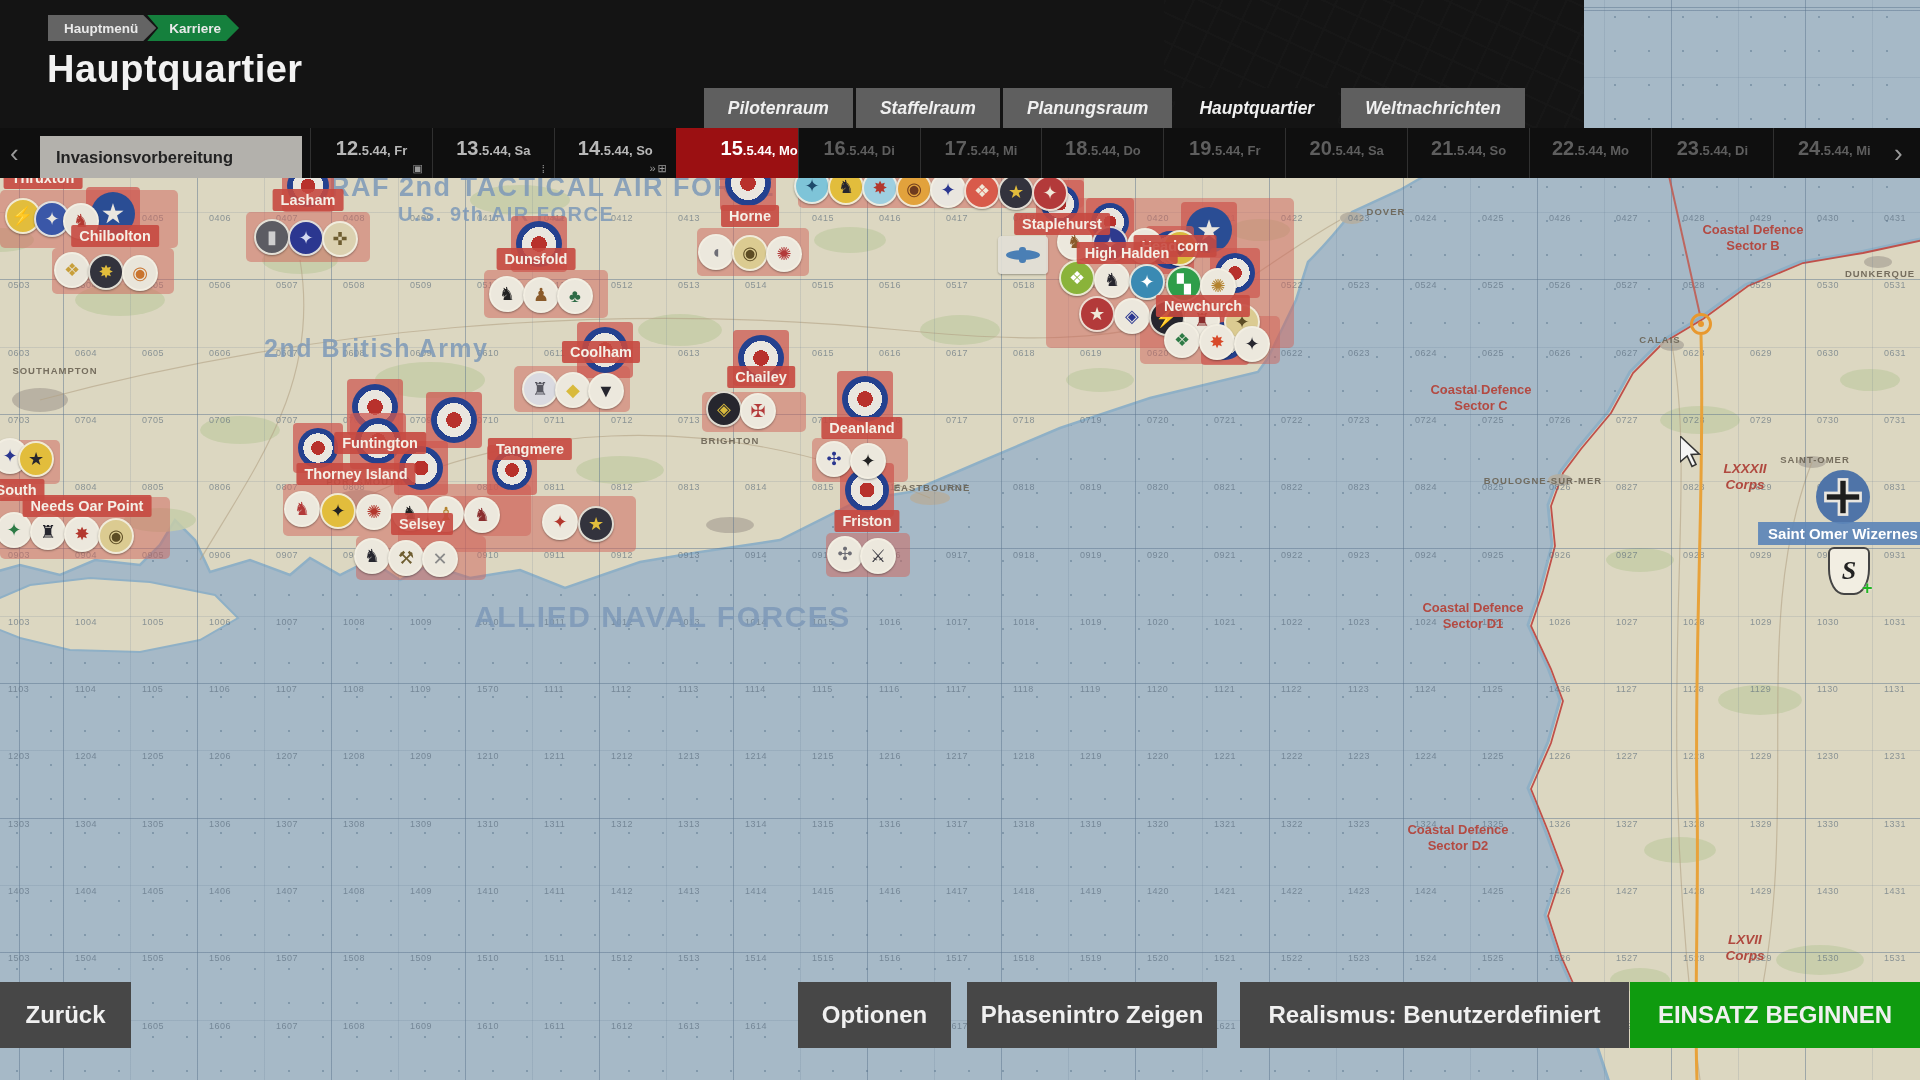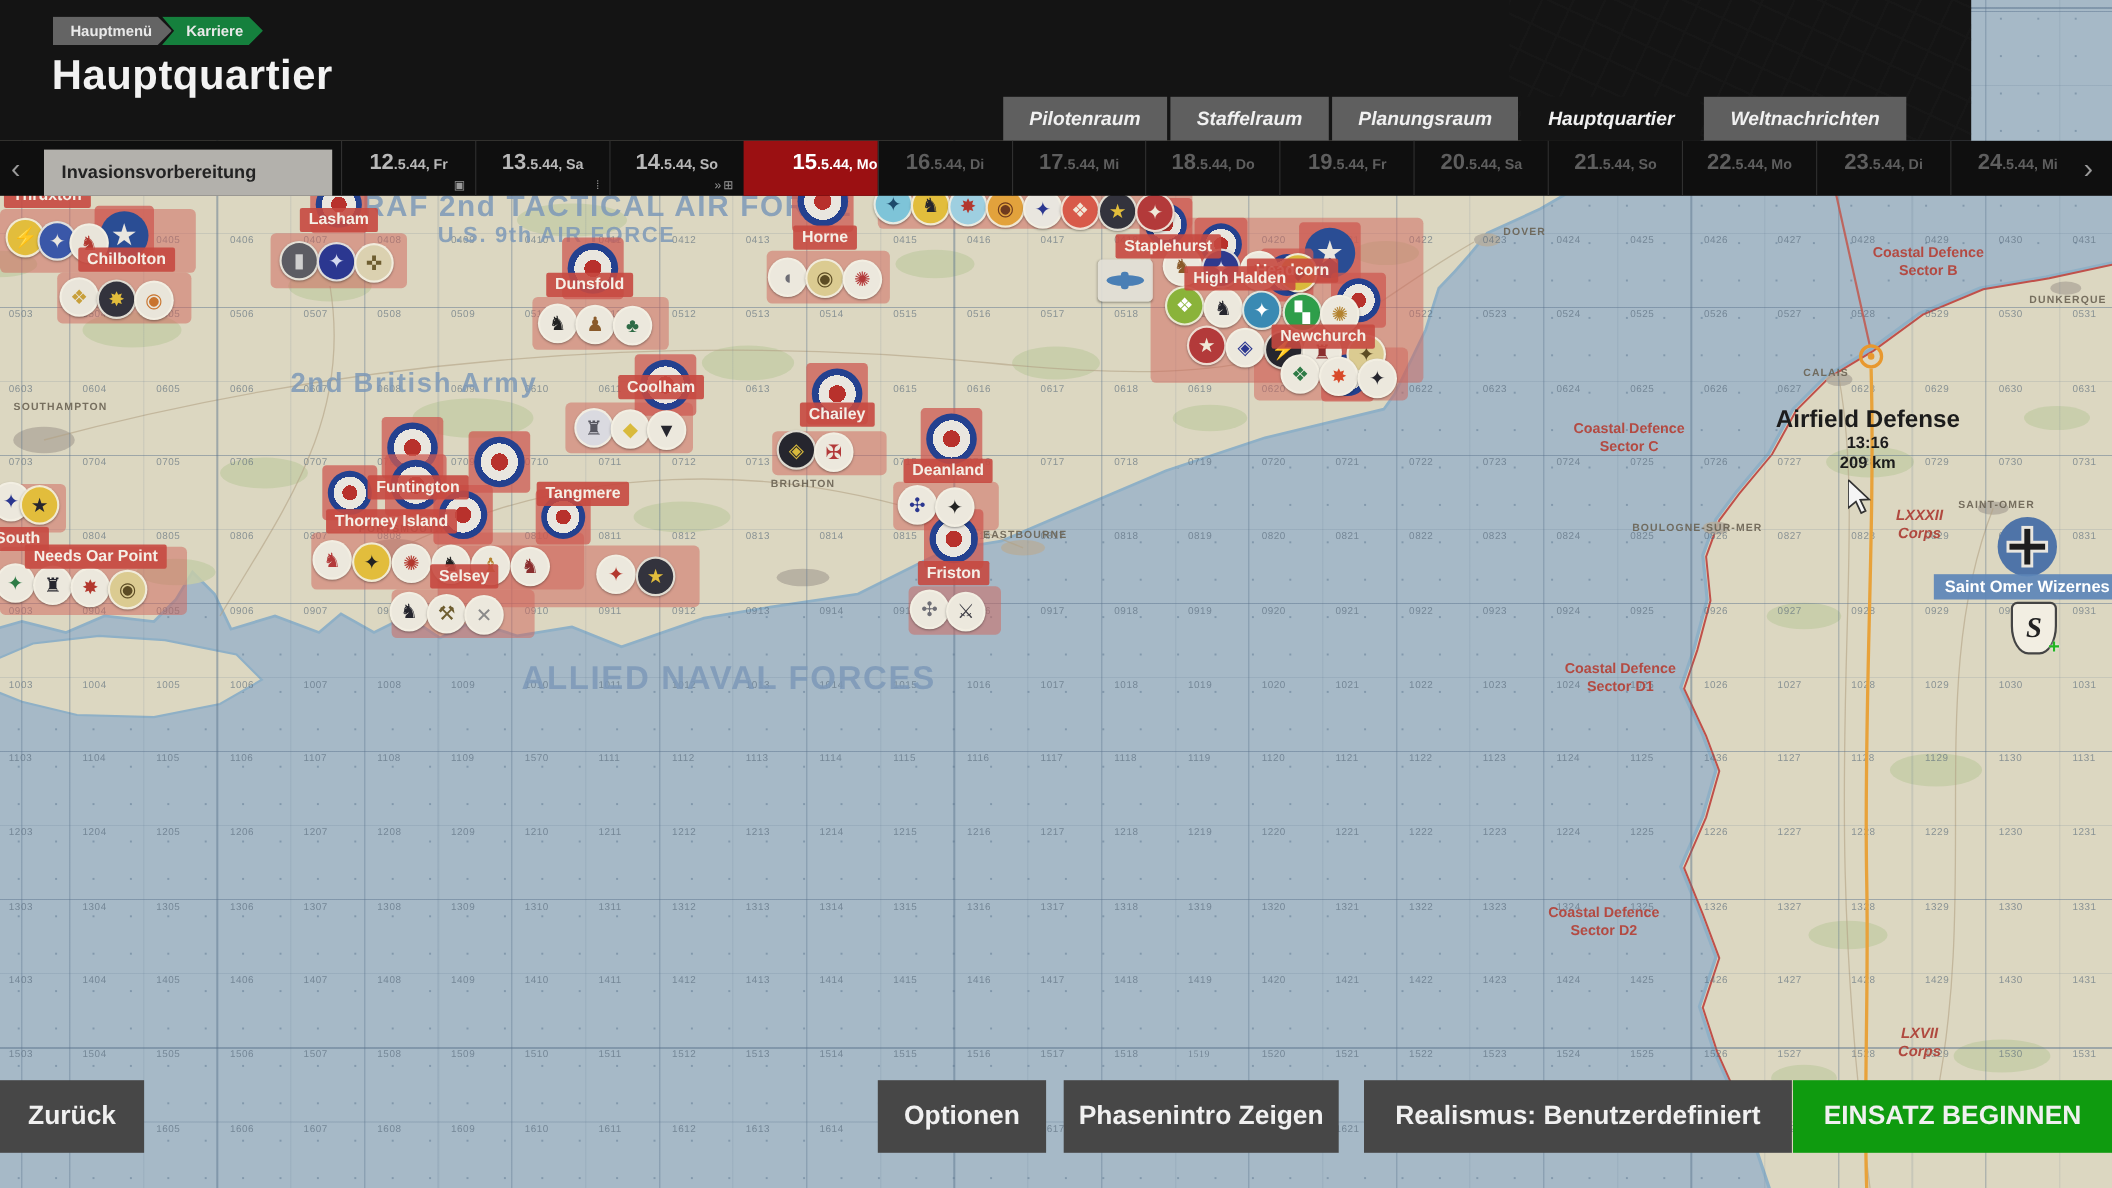--- a/index.html
+++ b/index.html
@@ -58,21 +58,21 @@
      font-size:18px;font-weight:bold;text-shadow:0 0 2px #fff;}
   #waypoint{position:absolute;z-index:8;left:1690px;top:313px;width:16px;height:16px;
      border:3px solid #e8982e;border-radius:50%;}
   #waypoint::after{content:"";position:absolute;left:5px;top:5px;width:6px;height:6px;
      background:#e8982e;border-radius:50%;}
   #aircraft-card{position:absolute;z-index:7;left:998px;top:236px;width:50px;height:38px;
      background:rgba(225,222,214,.92);border-radius:4px;box-shadow:0 1px 2px rgba(0,0,0,.3);
      display:flex;align-items:center;justify-content:center;}
   #cursor{position:absolute;z-index:45;left:1680px;top:436px;}
   
-  #header{position:absolute;left:0;top:0;width:1792px;height:128px;background:#141414;z-index:40;}
+  #header{position:absolute;left:0;top:0;width:1584px;height:128px;background:#141414;z-index:40;}
   #header-pattern{position:absolute;right:0;top:0;width:420px;height:128px;opacity:.25;
      background-image:repeating-linear-gradient(115deg,#222 0 2px,transparent 2px 26px),
                       repeating-linear-gradient(25deg,#222 0 2px,transparent 2px 26px);}
   #breadcrumb{position:absolute;left:48px;top:15px;height:26px;display:flex;z-index:41;}
   .crumb{height:26px;display:flex;align-items:center;background:#646464;color:#e9e9e9;
      font-size:13.5px;font-weight:bold;padding:0 18px 0 16px;position:relative;
      clip-path:polygon(0 0,calc(100% - 13px) 0,100% 50%,calc(100% - 13px) 100%,0 100%);}
   .crumb+.crumb{margin-left:-9px;padding-left:22px;background:#15803d;
      clip-path:polygon(0 0,calc(100% - 13px) 0,100% 50%,calc(100% - 13px) 100%,0 100%,11px 50%);}
   #page-title{position:absolute;left:47px;top:48px;color:#f2f2f2;font-size:38px;
@@ -506,21 +506,21 @@
         <div class="gridnum" style="left: 410px; top: 953.3px;">1509</div>
         <div class="gridnum" style="left: 477px; top: 953.3px;">1510</div>
         <div class="gridnum" style="left: 544px; top: 953.3px;">1511</div>
         <div class="gridnum" style="left: 611px; top: 953.3px;">1512</div>
         <div class="gridnum" style="left: 678px; top: 953.3px;">1513</div>
         <div class="gridnum" style="left: 745px; top: 953.3px;">1514</div>
         <div class="gridnum" style="left: 812px; top: 953.3px;">1515</div>
         <div class="gridnum" style="left: 879px; top: 953.3px;">1516</div>
         <div class="gridnum" style="left: 946px; top: 953.3px;">1517</div>
         <div class="gridnum" style="left: 1013px; top: 953.3px;">1518</div>
-        <div class="gridnum" style="left: 1080px; top: 953.3px; font-family: Liberation Serif, serif;">1519</div>
+        <div class="gridnum" style="left: 1080px; top: 953.3px;">1519</div>
         <div class="gridnum" style="left: 1147px; top: 953.3px;">1520</div>
         <div class="gridnum" style="left: 1214px; top: 953.3px;">1521</div>
         <div class="gridnum" style="left: 1281px; top: 953.3px;">1522</div>
         <div class="gridnum" style="left: 1348px; top: 953.3px;">1523</div>
         <div class="gridnum" style="left: 1415px; top: 953.3px;">1524</div>
         <div class="gridnum" style="left: 1482px; top: 953.3px;">1525</div>
         <div class="gridnum" style="left: 1549px; top: 953.3px;">1526</div>
         <div class="gridnum" style="left: 1616px; top: 953.3px;">1527</div>
         <div class="gridnum" style="left: 1683px; top: 953.3px;">1528</div>
         <div class="gridnum" style="left: 1750px; top: 953.3px;">1529</div>
@@ -910,25 +910,20 @@
 
     <div id="waypoint"></div>
 
     <div id="aircraft-card">
       <svg width="40" height="20" viewBox="0 0 40 20">
         <ellipse cx="20" cy="10" rx="17" ry="5" fill="#4a7fb5"></ellipse>
         <rect x="16" y="2" width="7" height="16" rx="3" fill="#4a7fb5"></rect>
       </svg>
     </div>
 
-    <div id="mission">
-      <div class="mtitle">Airfield Defense</div>
-      <div class="mtime">13:16</div>
-      <div class="mdist">209 km</div>
-    </div>
 
     <div id="poi-label">Saint Omer Wizernes</div>
     <div id="poi-shield">S</div>
     <div id="poi-plus">+</div>
 
     <svg id="cursor" width="26" height="32" viewBox="0 0 13 16">
       <polygon points="0,0 0,13 3.6,10 6,15.2 8,14.2 5.6,9.2 9.6,9" fill="#f5f5f5" stroke="#333" stroke-width="0.8"></polygon>
     </svg>
   </div>
 

